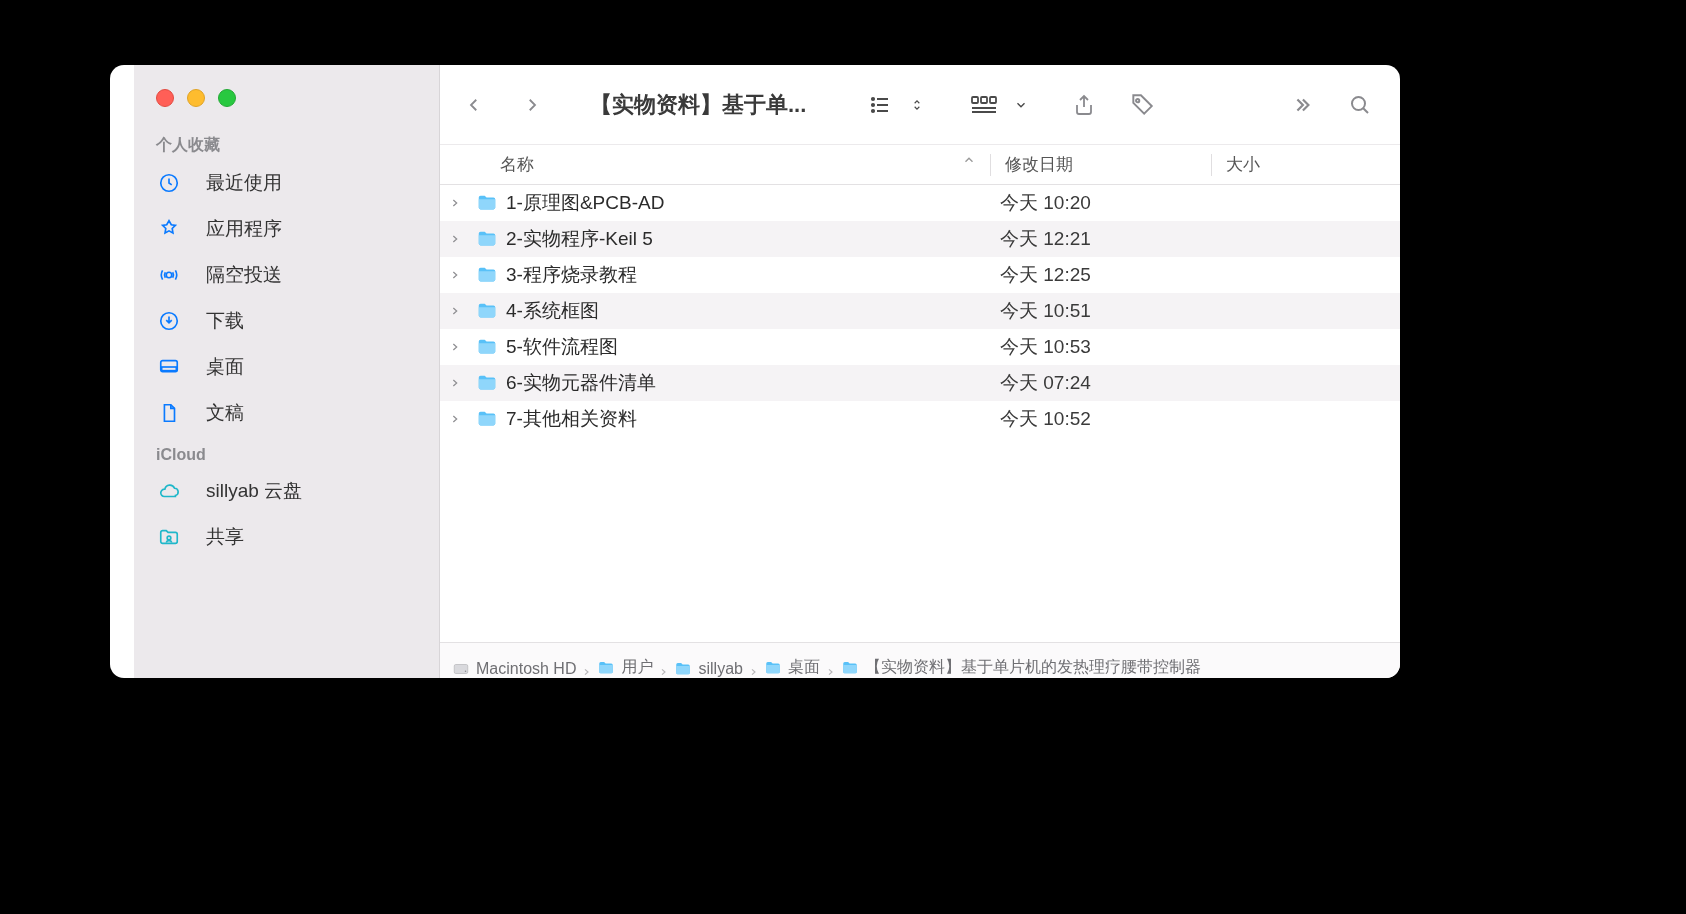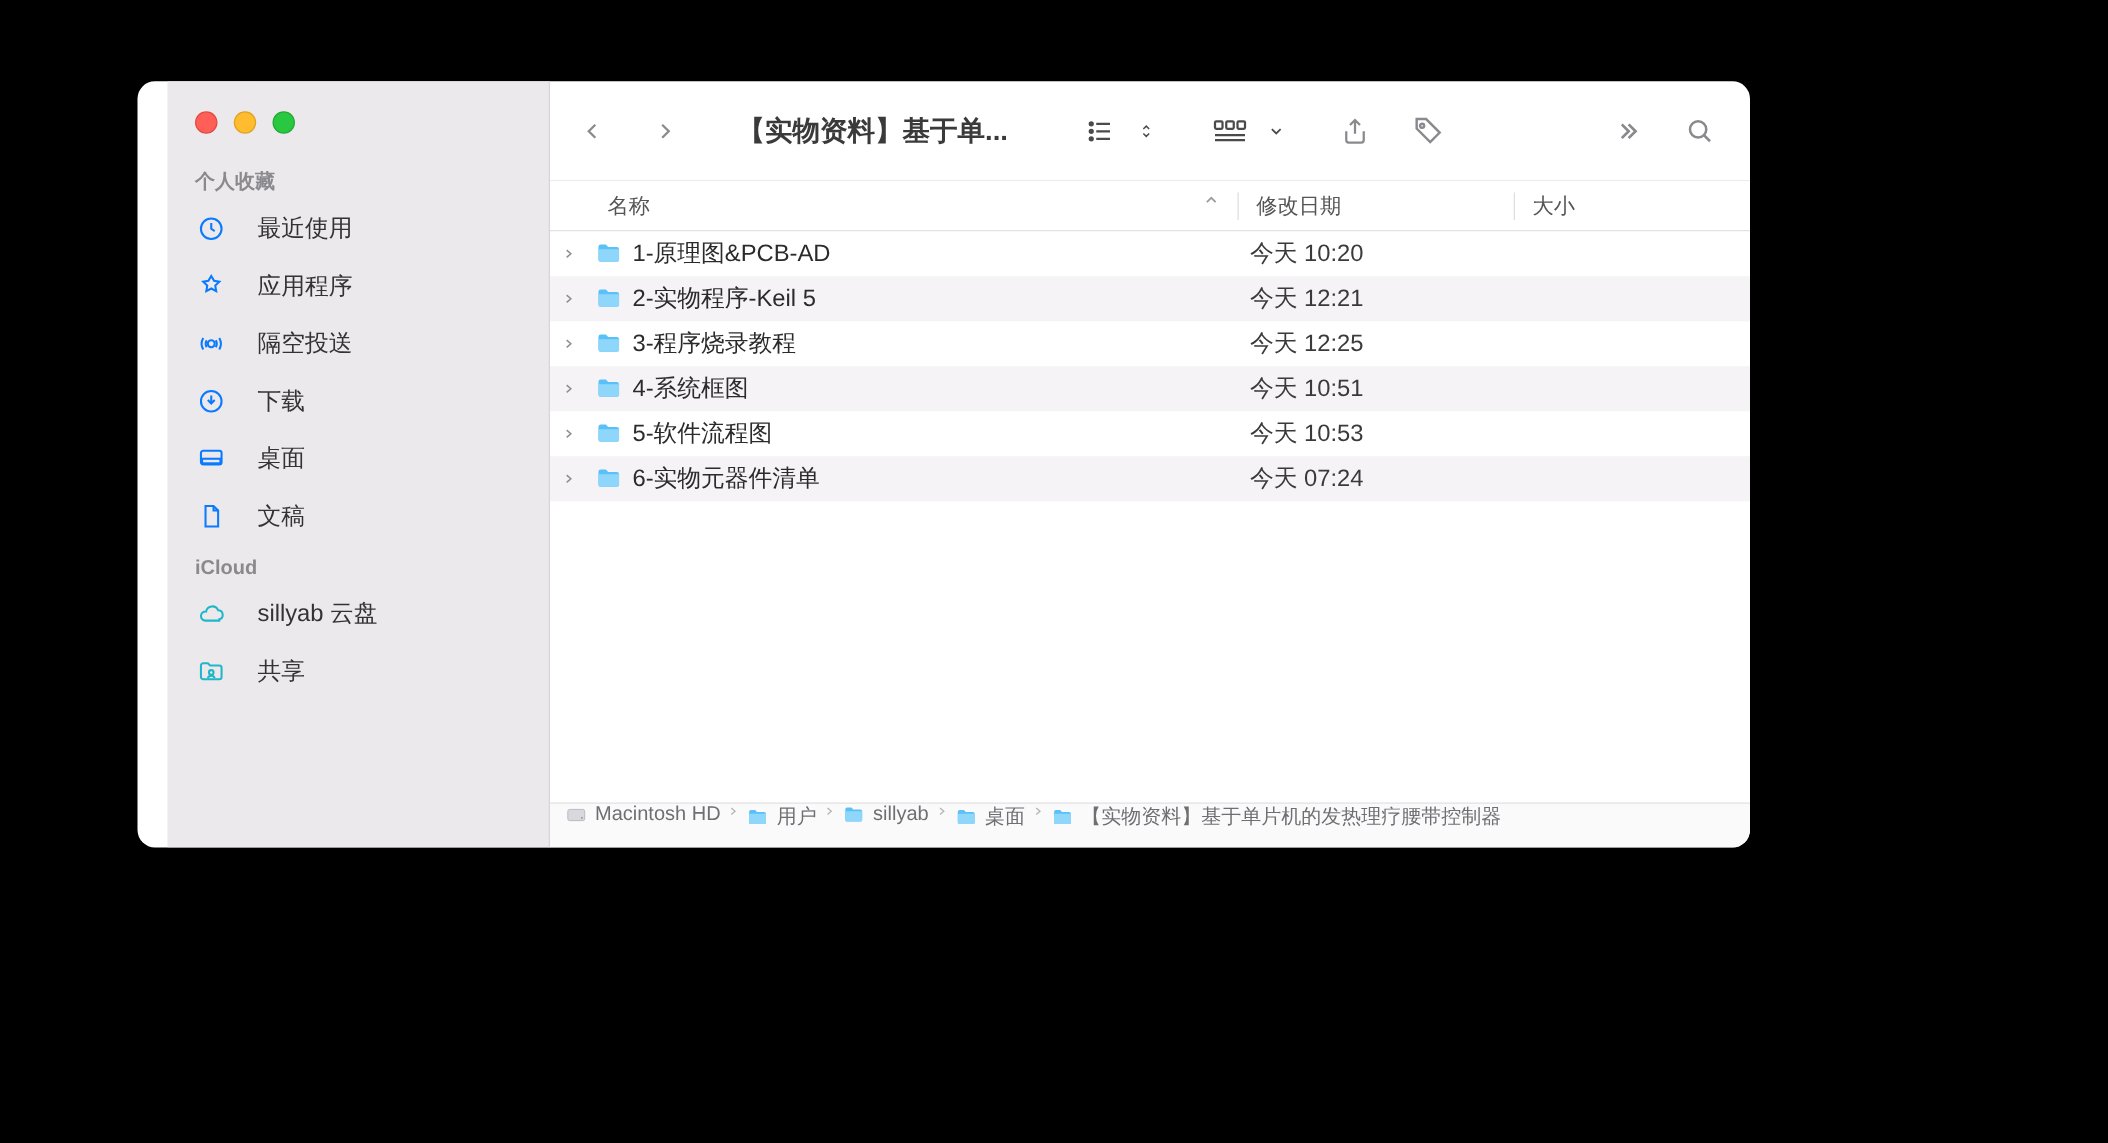--- a/index.html
+++ b/index.html
@@ -105,21 +105,21 @@
   
   .col-header {
     display: flex;
     align-items: center;
     height: 40px;
     border-bottom: 1px solid #e3e1e3;
     font-size: 17px;
     color: #555;
     background:#fff;
   }
-  .col-name { flex: 0 0 550px; padding-left: 46px; display:flex; align-items:flex-start; }
+  .col-name { flex: 0 0 550px; padding-left: 60px; display:flex; align-items:flex-start; }
   .col-name .sort { margin-left:auto; margin-right:14px; color:#9b9b9b; }
   .col-sep { width:1px; height:22px; background:#e0dee0; }
   .col-date { flex: 0 0 220px; padding-left: 14px; }
   .col-size { flex: 1; padding-left: 14px; }
   
   .file-list { flex:1; overflow:auto; }
   .row {
     display: flex;
     align-items: center;
     height: 36px;
@@ -132,21 +132,21 @@
   }
   .row .folder-ico { margin: 0 8px 0 2px; display:flex; align-items:center; }
   .row .fname { flex: 0 0 480px; white-space:nowrap; overflow:hidden; text-overflow:ellipsis; }
   .row .fdate { flex: 0 0 220px; padding-left:14px; color:#3a3a3a; }
   .row .fsize { flex:1; padding-left:14px; color:#8a8a8e; }
   
   .pathbar {
     height: 36px;
     border-top: 1px solid #e3e1e3;
     display:flex;
-    align-items:flex-start;
+    align-items:flex-end;
     gap: 6px;
     padding: 0 12px;
     font-size: 16px;
     color: #6f6f73;
     background:#fbfafb;
     white-space: nowrap;
     overflow: hidden;
   }
   .pathbar .crumb { display:flex; align-items:center; gap:6px; }
   .pathbar .sep { color:#b7b5b8; }
@@ -427,20 +427,36 @@
             <span class="folder-ico">
               <svg width="22" height="22" viewBox="0 0 24 24">
                 <path fill="#59C1F8" d="M3 6a2 2 0 0 1 2-2h4.5l2 2H19a2 2 0 0 1 2 2v9a2 2 0 0 1-2 2H5a2 2 0 0 1-2-2V6z"></path>
                 <path fill="#8FD6FB" d="M3 8h18v9a2 2 0 0 1-2 2H5a2 2 0 0 1-2-2V8z"></path>
               </svg>
             </span>
             <span class="fname">6-实物元器件清单</span>
             <span class="fdate">今天 07:24</span>
             <span class="fsize"></span>
           </div>
+          <div class="row">
+            <span class="disclosure">
+              <svg width="10" height="12" viewBox="0 0 24 24" fill="none" stroke="currentColor" stroke-width="3">
+                <path d="M8 5l8 7-8 7"></path>
+              </svg>
+            </span>
+            <span class="folder-ico">
+              <svg width="22" height="22" viewBox="0 0 24 24">
+                <path fill="#59C1F8" d="M3 6a2 2 0 0 1 2-2h4.5l2 2H19a2 2 0 0 1 2 2v9a2 2 0 0 1-2 2H5a2 2 0 0 1-2-2V6z"></path>
+                <path fill="#8FD6FB" d="M3 8h18v9a2 2 0 0 1-2 2H5a2 2 0 0 1-2-2V8z"></path>
+              </svg>
+            </span>
+            <span class="fname">7-其他相关资料</span>
+            <span class="fdate">今天 10:52</span>
+            <span class="fsize"></span>
+          </div>
         </div>
 
       <div class="pathbar" id="pathbar">
           <span class="crumb">
             <span>
               <svg width="18" height="18" viewBox="0 0 24 24">
                 <rect x="3" y="6" width="18" height="12" rx="2" fill="#d9d9dd" stroke="#b8b8bc"></rect>
                 <circle cx="18" cy="15" r="1" fill="#8a8a8e"></circle>
               </svg>
             </span>

